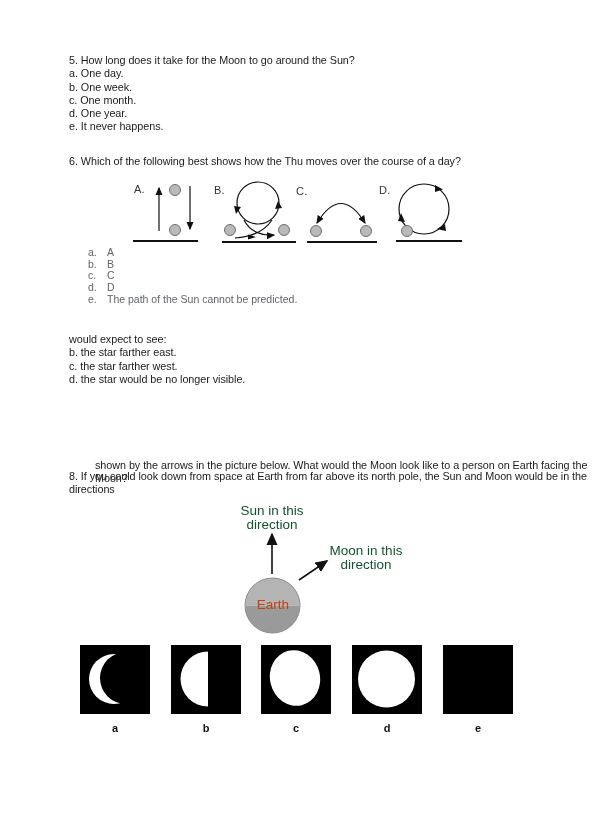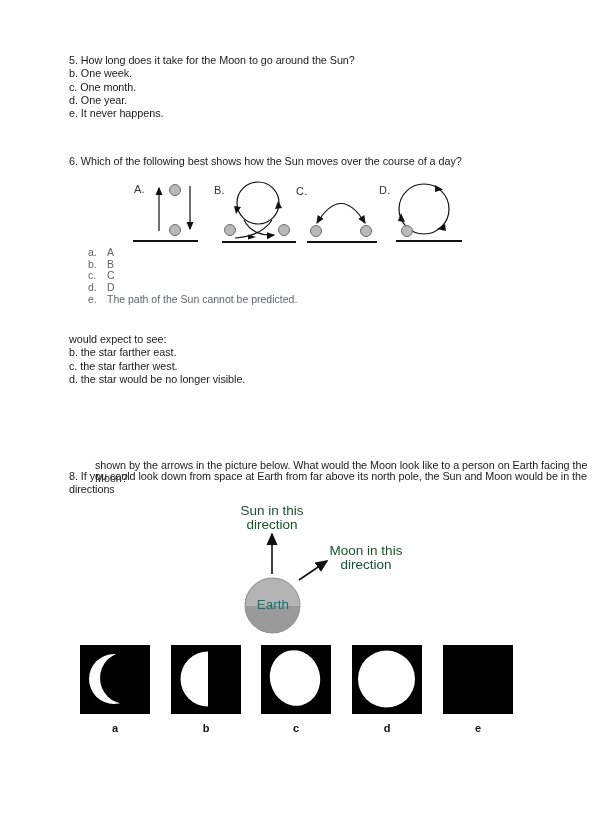--- a/index.html
+++ b/index.html
@@ -7,37 +7,38 @@
     width:612px;height:817px;background:#ffffff;position:relative;overflow:hidden;
     font-family:"Liberation Sans",sans-serif;color:#1b1b1b;
   }
   .abs{position:absolute;}
   .body-text{font-size:10.8px;line-height:13.3px;letter-spacing:-0.05px;color:#1b1b1b;}
   .q6-opts{font-size:10.5px;line-height:11.7px;color:#5f6368;}
   .q6-opts .row{display:flex;}
   .q6-opts .letter{display:inline-block;width:19px;}
   .figlabel{font-size:11px;color:#333;letter-spacing:0.2px;}
   .big-label{font-size:13.5px;line-height:13.6px;color:#14532d;text-align:center;}
-  .earth-label{font-size:13.5px;color:#0f766e;text-align:center;}
+  .earth-label{font-size:13.5px;color:#c2410c;text-align:center;}
   .phase-square{width:70px;height:69px;background:#000;}
   .phase-label{width:70px;text-align:center;font-weight:bold;font-size:11px;color:#111;}
   svg{display:block;}
 </style>
 </head>
 <body>
 
 <div class="abs body-text" style="left:69px;top:54px;">
   <div>5. How long does it take for the Moon to go around the Sun?</div>
+  <div>a. One day.</div>
   <div>b. One week.</div>
   <div>c. One month.</div>
   <div>d. One year.</div>
   <div>e. It never happens.</div>
 </div>
 
-<div class="abs body-text" style="left:69px;top:155px;">6. Which of the following best shows how the Sun moves over the course of a day?</div>
+<div class="abs body-text" style="left:69px;top:155px;">6. Which of the following best shows how the Thu moves over the course of a day?</div>
 
 <span class="abs figlabel" style="left:134px;top:183px;">A.</span>
 <span class="abs figlabel" style="left:214px;top:184px;">B.</span>
 <span class="abs figlabel" style="left:296px;top:185px;">C.</span>
 <span class="abs figlabel" style="left:379px;top:184px;">D.</span>
 
 <svg class="abs" style="left:133px;top:180px;" width="66" height="63" viewBox="0 0 66 63">
   <defs>
     <marker id="ahA" markerWidth="8" markerHeight="8" refX="6" refY="3" orient="auto">
       <path d="M0,0 L7,3 L0,6 Z" fill="#111"></path>

